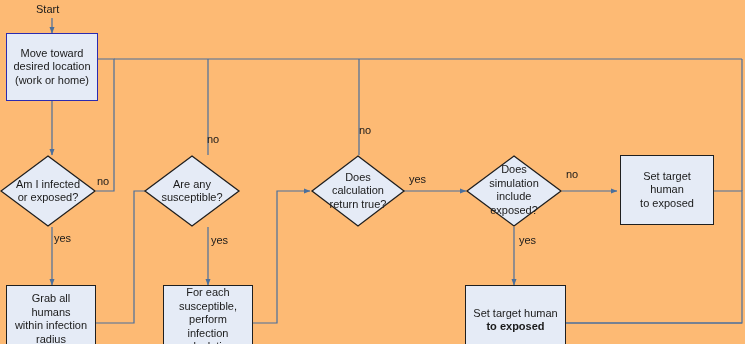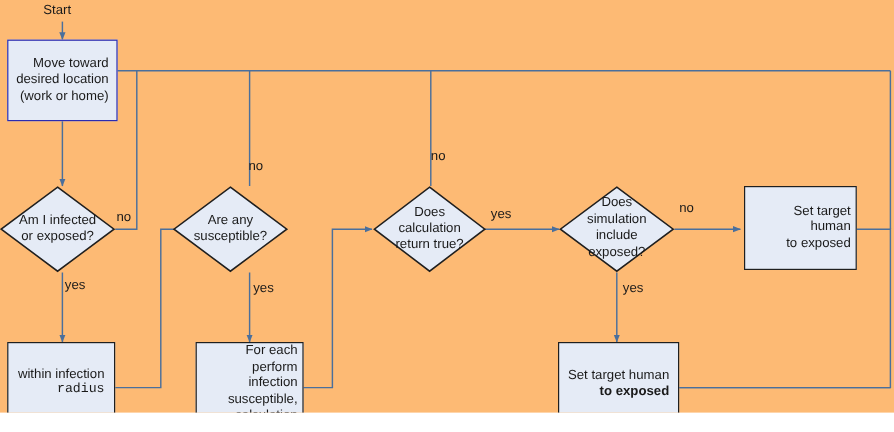--- a/index.html
+++ b/index.html
@@ -21,21 +21,21 @@
     line-height:13.5px;
     z-index:3;
   }
   .box{
     background:#e5ebf6;
     border:1.4px solid #1f1f1f;
   }
   .box.selected{
     border:1.6px solid #2b2bb0;
   }
-  .box span{display:block;padding:0 4px;text-align:right;}
+  .box span{display:block;padding:0 4px;}
   .diamond-wrap{
     position:absolute;
     z-index:3;
     display:flex;align-items:center;justify-content:center;
   }
   .diamond-wrap svg{position:absolute;left:0;top:0;overflow:visible;}
   .diamond-wrap .dlabel{
     position:relative;
     z-index:2;
     text-align:center;
@@ -114,40 +114,41 @@
       <polygon points="48,1 95,36 48,71 1,36" fill="#e5ebf6" stroke="#1f1f1f" stroke-width="1.3"></polygon>
     </svg>
     <div class="dlabel">
       <i style="font-style:normal;display:block;">Am I infected</i>
       <i style="font-style:normal;display:block;">or exposed?</i>
     </div>
   </div>
 
   <div class="node box" style="left:6px;top:285px;width:90px;height:68px;">
     <span>
+      <i style="font-style:normal;display:block;">Grab all humans</i>
       <i style="font-style:normal;display:block;">within infection</i>
-      <i style="font-style:normal;display:block;font-family:Liberation Mono, monospace;">radius</i>
+      <i style="font-style:normal;display:block;">radius</i>
     </span>
   </div>
 
   <div class="diamond-wrap" style="left:144px;top:155px;width:96px;height:72px;">
     <svg width="96" height="72" viewBox="0 0 96 72">
       <polygon points="48,1 95,36 48,71 1,36" fill="#e5ebf6" stroke="#1f1f1f" stroke-width="1.3"></polygon>
     </svg>
     <div class="dlabel">
       <i style="font-style:normal;display:block;">Are any</i>
       <i style="font-style:normal;display:block;">susceptible?</i>
     </div>
   </div>
 
   <div class="node box" style="left:163px;top:285px;width:90px;height:70px;">
     <span>
       <i style="font-style:normal;display:block;">For each</i>
+      <i style="font-style:normal;display:block;">susceptible,</i>
       <i style="font-style:normal;display:block;">perform infection</i>
-      <i style="font-style:normal;display:block;">susceptible,</i>
       <i style="font-style:normal;display:block;">calculation</i>
     </span>
   </div>
 
   <div class="diamond-wrap" style="left:311px;top:155px;width:94px;height:72px;">
     <svg width="94" height="72" viewBox="0 0 94 72">
       <polygon points="47,1 93,36 47,71 1,36" fill="#e5ebf6" stroke="#1f1f1f" stroke-width="1.3"></polygon>
     </svg>
     <div class="dlabel">
       <i style="font-style:normal;display:block;">Does</i>

